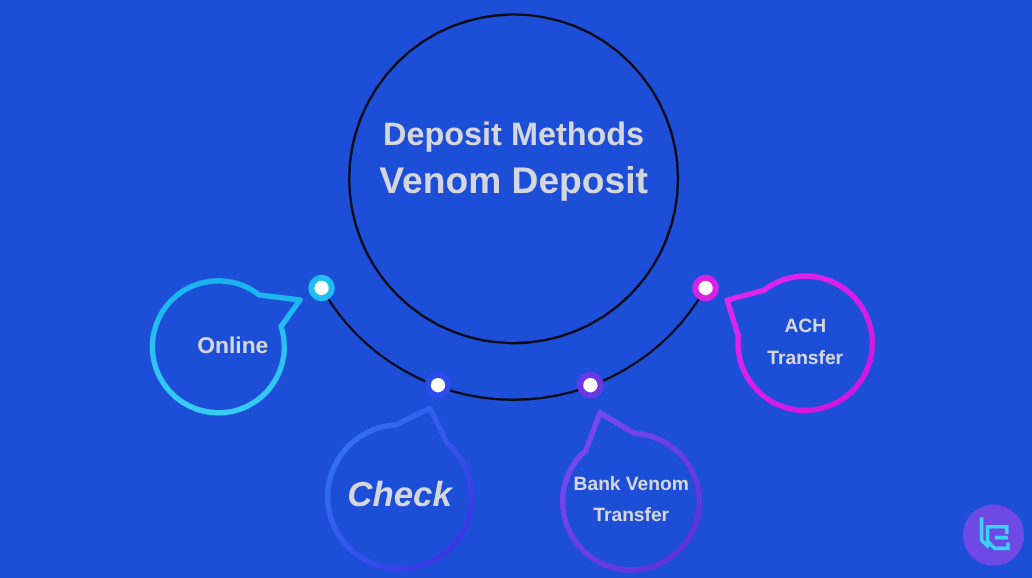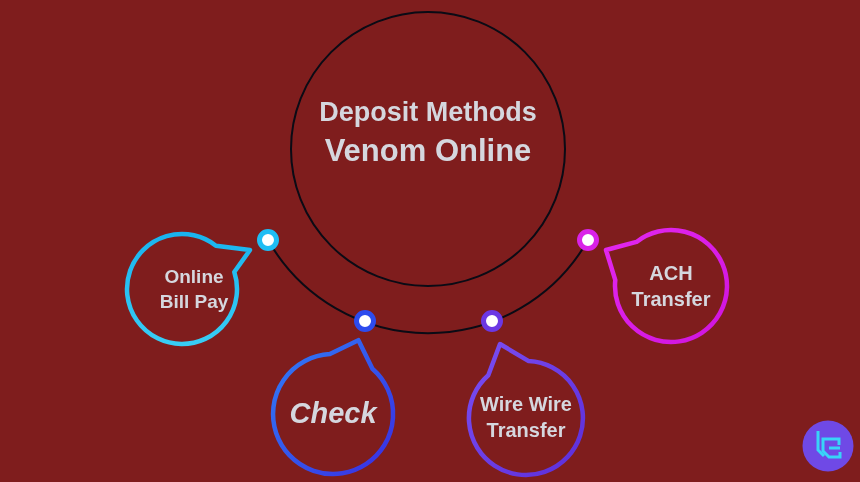--- a/index.html
+++ b/index.html
@@ -1,30 +1,30 @@
 <!DOCTYPE html>
 <html><head>
 <meta charset="utf-8">
 <style>
   html,body{margin:0;padding:0;background:#272f58;}
   .stage{
     position:relative;width:860px;height:482px;overflow:hidden;
-    background:#7f1d1d;
+    background:#1d4ed8;
     font-family:"Liberation Sans", sans-serif;
   }
   .stage svg{position:absolute;left:0;top:0;}
   .label{
     position:absolute;transform:translate(-50%,-50%);
     text-align:center;color:#d5d7de;font-weight:700;white-space:nowrap;
   }
   .tl1{font-size:27px;line-height:37px;}
   .tl2{font-size:25px;line-height:33px;}
   .tl3{font-size:31px;line-height:40px;}
   .lbl-sm{font-size:19px;line-height:25px;}
-  .lbl-md{font-size:20px;line-height:26px;}
+  .lbl-md{font-size:16px;line-height:26px;}
   .lbl-lg{font-size:29px;line-height:34px;font-style:italic;}
 </style>
 </head>
 <body>
 
 <div class="stage">
 
   <svg width="860" height="482" viewBox="0 0 860 482">
     <defs>
       <linearGradient id="grad-online" x1="0" y1="0" x2="0" y2="1">
@@ -64,34 +64,33 @@
       <g fill="none" stroke-width="3" stroke-linejoin="miter">
         <path d="M 818 431 L 818 450 L 824 456" stroke="#38d4f8"></path>
         <path d="M 839 445 L 839 439 L 823 439 L 823 451 L 829 457 L 840 457 L 840 452" stroke="#38d4f8"></path>
         <path d="M 829 448 L 840 448" stroke="#38d4f8"></path>
       </g>
     </g>
   </svg>
 
   <div class="label" style="left:428px;top:132px;">
     <div class="tl1">Deposit Methods</div>
-    <div class="tl3">Venom Online</div>
+    <div class="tl3">Venom Deposit</div>
   </div>
 
   <div class="label lbl-sm" style="left:194px;top:289px;">
     <div>Online</div>
-    <div>Bill Pay</div>
   </div>
 
   <div class="label lbl-lg" style="left:333px;top:413px;">
     <div>Check</div>
   </div>
 
   <div class="label lbl-md" style="left:526px;top:417px;">
-    <div>Wire Wire</div>
+    <div>Bank Venom</div>
     <div>Transfer</div>
   </div>
 
   <div class="label lbl-md" style="left:671px;top:286px;">
     <div>ACH</div>
     <div>Transfer</div>
   </div>
 
 </div>
 

